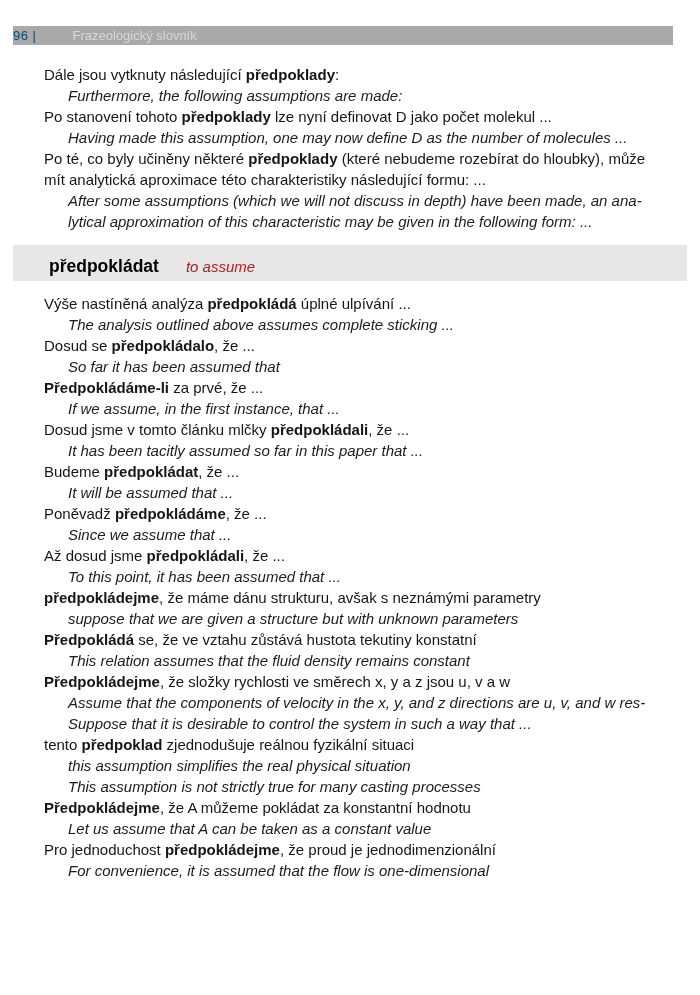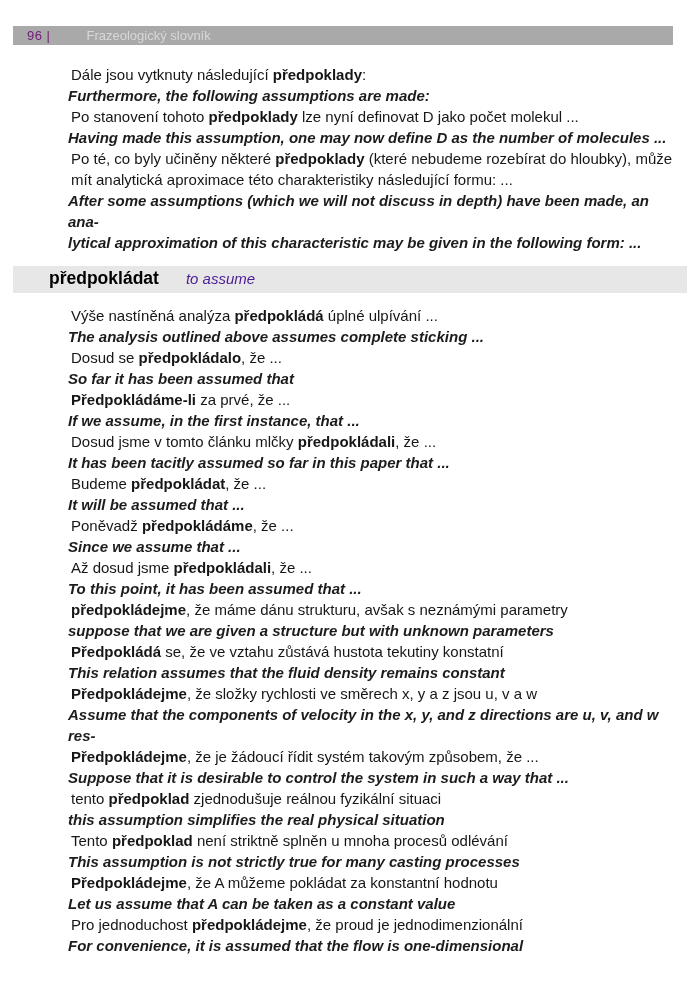--- a/index.html
+++ b/index.html
@@ -18,63 +18,62 @@
   .pagebar {
     margin: 26px 27px 0 13px;
     height: 19px;
     background: #a9a9a9;
     display: flex;
     align-items: center;
     font-size: 13px;
     line-height: 19px;
   }
   .pagebar .pagenum {
-    color: #701a75;
-    margin-left: 14px;
+    color: #0c4a6e;
+    margin-left: 0;
     letter-spacing: 0.5px;
   }
   .pagebar .booktitle {
     color: #d8d8d8;
     margin-left: 36px;
   }
   .content {
     margin: 19px 26px 0 44px;
     font-size: 15px;
     line-height: 21px;
   }
   .cz-line {
     color: #161616;
-    margin-left: 27px;
   }
   .cz-line b {
     font-weight: 700;
   }
   .en-line {
     font-style: italic;
     padding-left: 24px;
     color: #1c1c1c;
-    font-weight: bold;
   }
   .section-bar {
     margin: 13px -13px 12px -31px; 
     background: #e7e7e7;
     padding: 2px 0 4px 36px;
     display: flex;
     align-items: baseline;
   }
   .section-bar .term {
     font-weight: 700;
     font-size: 17.5px;
     color: #000000;
   }
   .section-bar .trans {
     font-style: italic;
     font-size: 15px;
     margin-left: 27px;
-    color: #4c1d95;
+    color: #b91c1c;
+    margin-top: 9px;
   }
 </style>
 </head>
 <body>
 
 <div class="page">
 
   <header class="pagebar">
     <span class="pagenum">96 |</span>
     <span class="booktitle">Frazeologický slovník</span>
@@ -139,29 +138,27 @@
         </div>
         <div class="entry">
           <div class="cz-line"><b>Předpokládá</b> se, že ve vztahu zůstává hustota tekutiny konstatní</div>
           <div class="en-line">This relation assumes that the fluid density remains constant</div>
         </div>
         <div class="entry">
           <div class="cz-line"><b>Předpokládejme</b>, že složky rychlosti  ve směrech x, y a z jsou u, v a w</div>
           <div class="en-line">Assume that the components of velocity in the x, y, and z directions are u, v, and w res-</div>
         </div>
         <div class="entry">
-          <div class="cz-line"><b>Předpokládejme</b>, že je žádoucí  řídit systém takovým způsobem, že ...</div>
           <div class="en-line">Suppose that it is desirable to control the system in such a way that ...</div>
         </div>
         <div class="entry">
           <div class="cz-line">tento <b>předpoklad</b> zjednodušuje reálnou fyzikální situaci</div>
           <div class="en-line">this assumption simplifies the real physical situation</div>
         </div>
         <div class="entry">
-          <div class="cz-line">Tento <b>předpoklad</b> není striktně splněn u mnoha procesů odlévání</div>
           <div class="en-line">This assumption is not strictly true for many casting processes</div>
         </div>
         <div class="entry">
           <div class="cz-line"><b>Předpokládejme</b>, že A můžeme pokládat za konstantní hodnotu</div>
           <div class="en-line">Let us assume that A can be taken as a constant value</div>
         </div>
         <div class="entry">
           <div class="cz-line">Pro jednoduchost <b>předpokládejme</b>, že proud je jednodimenzionální</div>
           <div class="en-line">For convenience, it is assumed that the flow is one-dimensional</div>
         </div>

